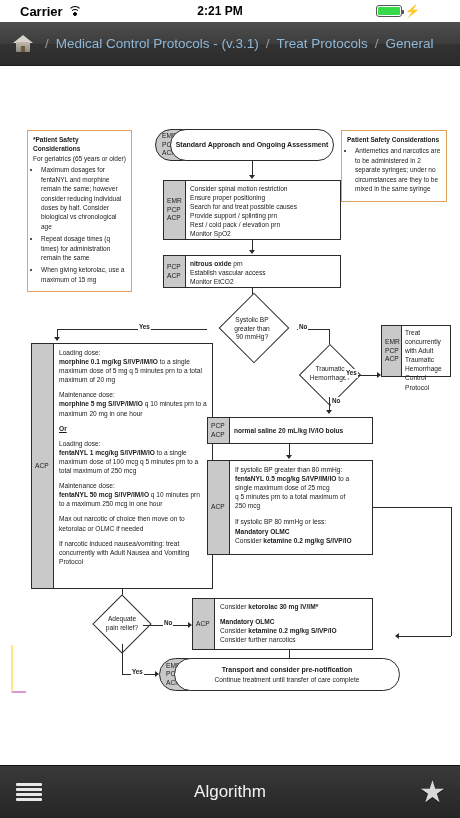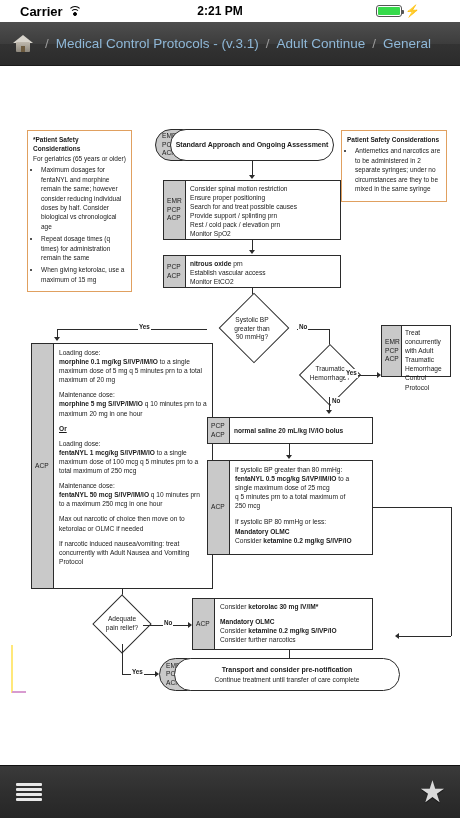--- a/index.html
+++ b/index.html
@@ -190,21 +190,21 @@
 
 <div id="nav-bar">
   <div class="home-icon">
     <span class="roof"></span>
       <span class="body"></span>
       <span class="door"></span>
   </div>
   <span class="crumb-sep">/</span>
   <span class="crumb">Medical Control Protocols - (v.3.1)</span>
   <span class="crumb-sep">/</span>
-  <span class="crumb">Adult Continue</span>
+  <span class="crumb">Treat Protocols</span>
   <span class="crumb-sep">/</span>
   <span class="crumb">General</span>
 </div>
 
 <div id="content">
 
 
   <div id="flow">
 
     <div class="safety" style="left:27px; top:63px; width:105px;">
@@ -423,14 +423,15 @@
   </div>
 </div>
 
 <div id="toolbar">
   <div class="hamburger">
     <span></span>
       <span></span>
       <span></span>
       <span></span>
   </div>
+  <div id="toolbar-title">Algorithm</div>
   <div class="star">★</div>
 </div>
 
 </body></html>

